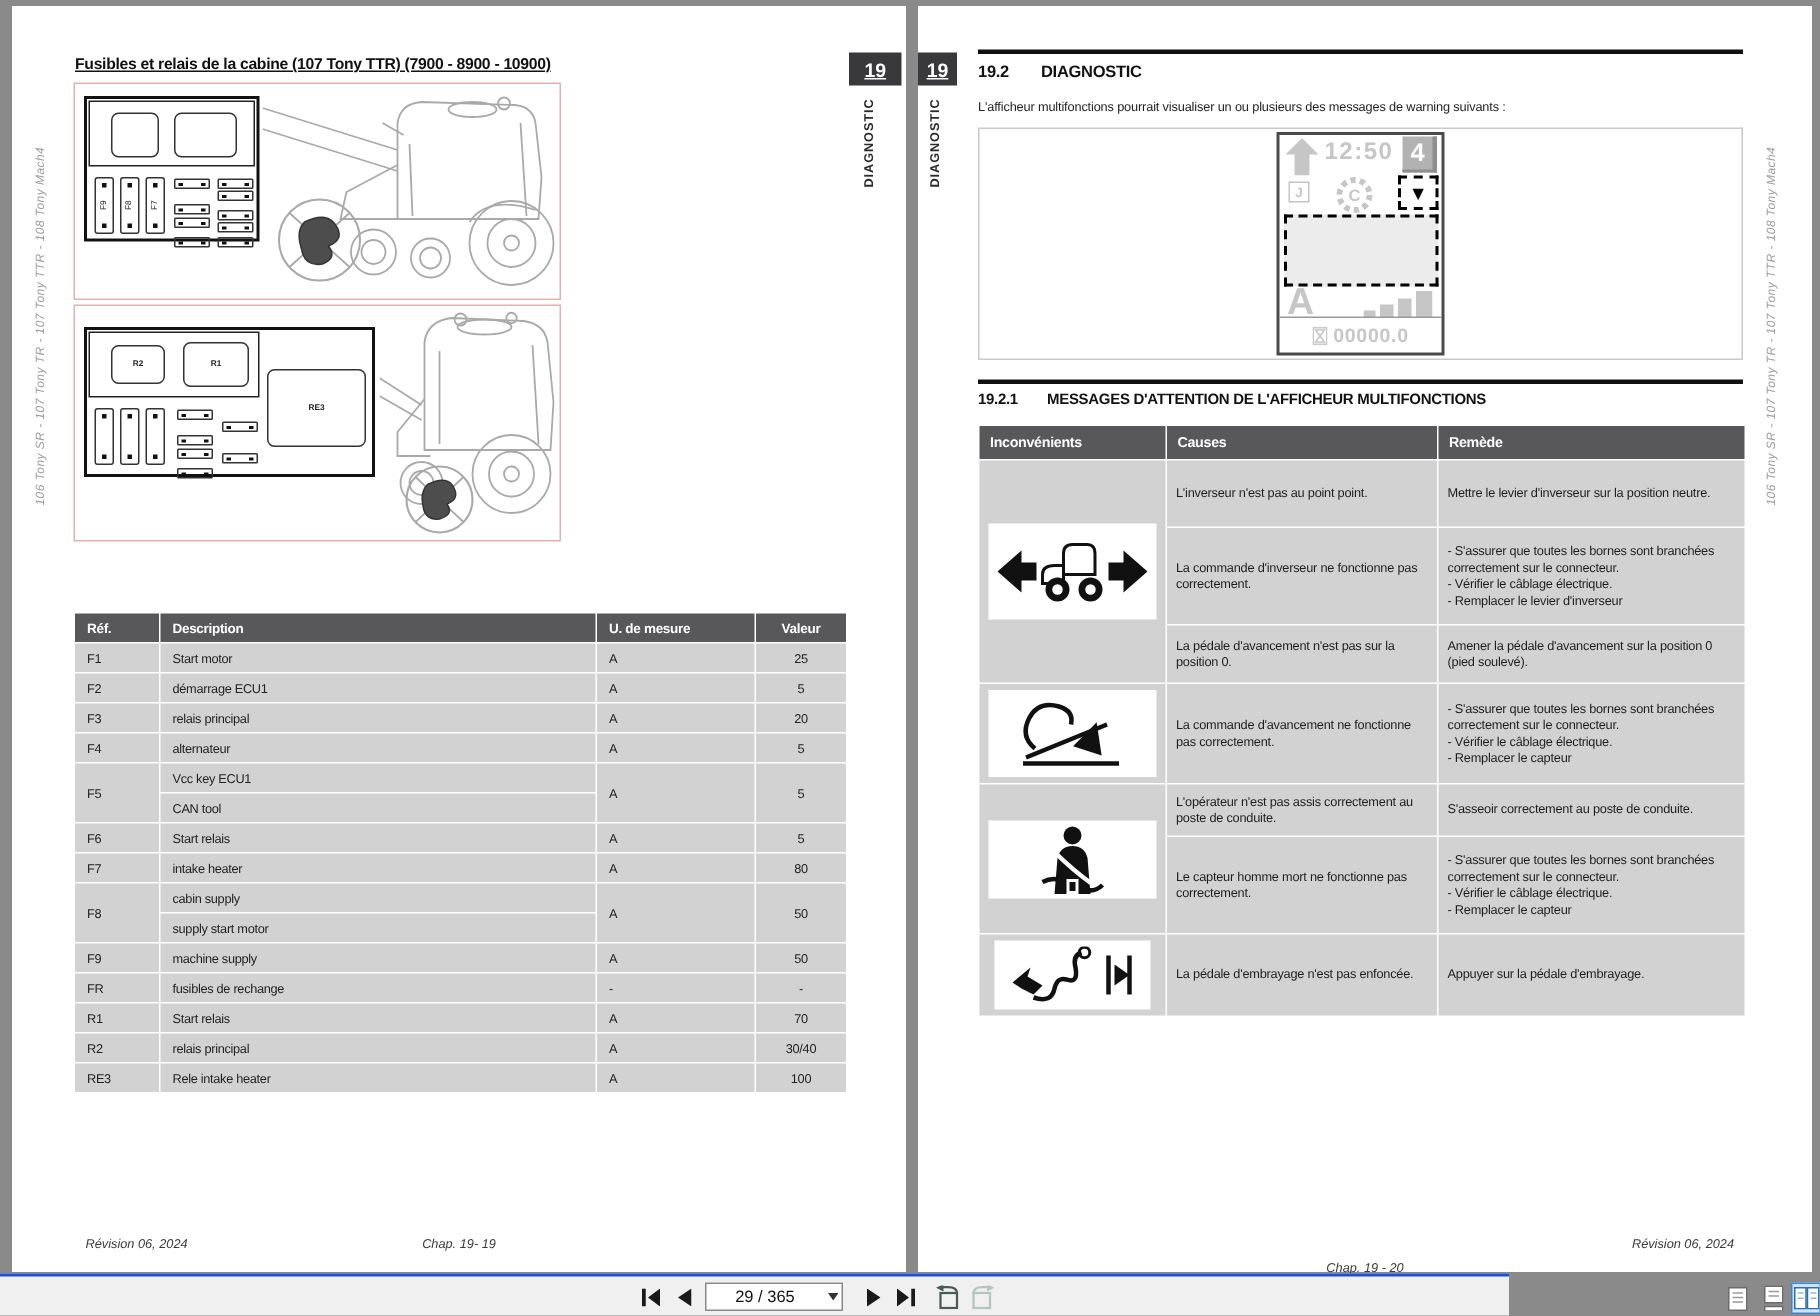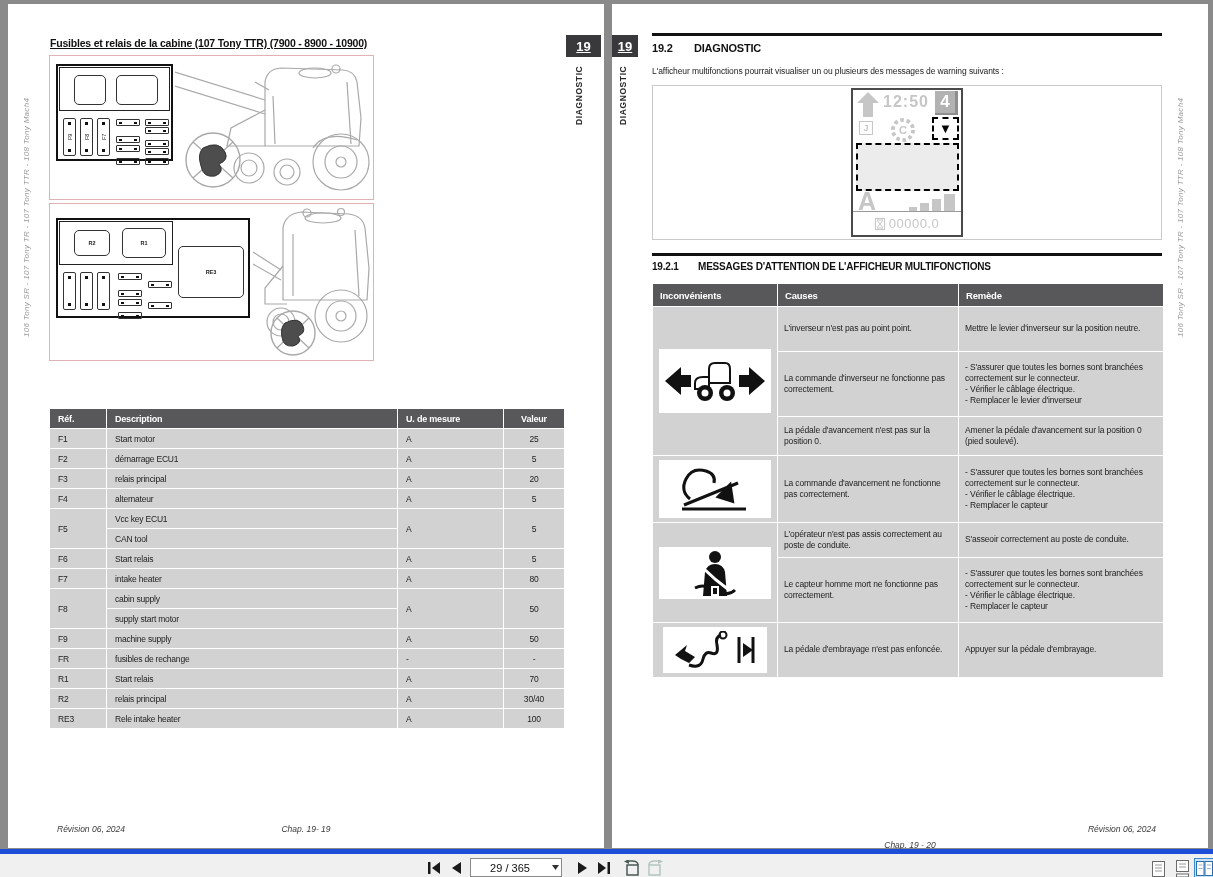--- a/index.html
+++ b/index.html
@@ -70,33 +70,33 @@
   .mfd .gear { position:absolute; left:36px; top:26px; width:28px; height:28px; }
   .mfd .tri-box { position:absolute; left:79px; top:27px; width:27px; height:23px;
     border:2px dashed #000; display:flex; align-items:center; justify-content:center; }
   .mfd .tri-box span { color:#000; font-size:13px; line-height:1; }
   .mfd .msg-area { position:absolute; left:3px; top:53px; width:103px; height:48px;
     border:2px dashed #000; background:#ececec; }
   .mfd .aletter { position:absolute; left:5px; top:99px; font-size:25px; font-weight:bold; line-height:1; }
   .mfd .bars { position:absolute; right:6px; top:104px; }
   .mfd .strip { position:absolute; left:0; right:0; bottom:0; height:24px; border-top:1px solid #9a9a9a;
     display:flex; align-items:center; justify-content:center; gap:4px; }
-  .mfd .odo { font-size:13px; font-weight:normal; letter-spacing:.5px; }
+  .mfd .odo { font-size:13px; font-weight:bold; letter-spacing:.5px; }
 
   #warn-table { position:absolute; left:40px; top:279px; width:510px; }
   #warn-table th { background:#58585b; color:#fff; font-size:9.5px; font-weight:bold;
     text-align:left; padding:0 0 0 7px; height:22px; letter-spacing:-0.2px; }
   #warn-table td { background:#d2d2d2; font-size:8.5px; color:#1d1d1d; padding:4px 6px;
     vertical-align:middle; letter-spacing:-0.15px; line-height:1.32; }
   #warn-table td.remedy { white-space:pre-line; }
   .iconbox { background:#fff; margin:0 auto; display:flex; align-items:center; justify-content:center; }
 
   
-  #toolbar { position:absolute; left:0; bottom:0; width:1213px; height:28px;
-    background:#f0f0f0; border-top:5px solid #1d4ed8; }
+  #toolbar { position:absolute; left:0; bottom:0; width:1006px; height:28px;
+    background:#f0f0f0; border-top:2px solid #1d4ed8; }
   .tb-btn { position:absolute; top:4px; width:18px; height:20px; display:flex;
     align-items:center; justify-content:center; cursor:pointer; }
   #page-combo { position:absolute; left:470px; top:4px; width:92px; height:19px; background:#fff;
     border:1px solid #8a8a8a; font-size:11px; color:#111; display:flex; align-items:center; }
   #page-combo .val { flex:1; text-align:center; }
   #page-combo .dd { width:12px; height:100%; display:flex; align-items:center; justify-content:center; }
   .view-btn { position:absolute; top:4px; width:20px; height:21px; display:flex;
     align-items:center; justify-content:center; }
   .view-btn.sel { border:1px solid #3b87d0; background:#cfe3f6; }
 </style>

